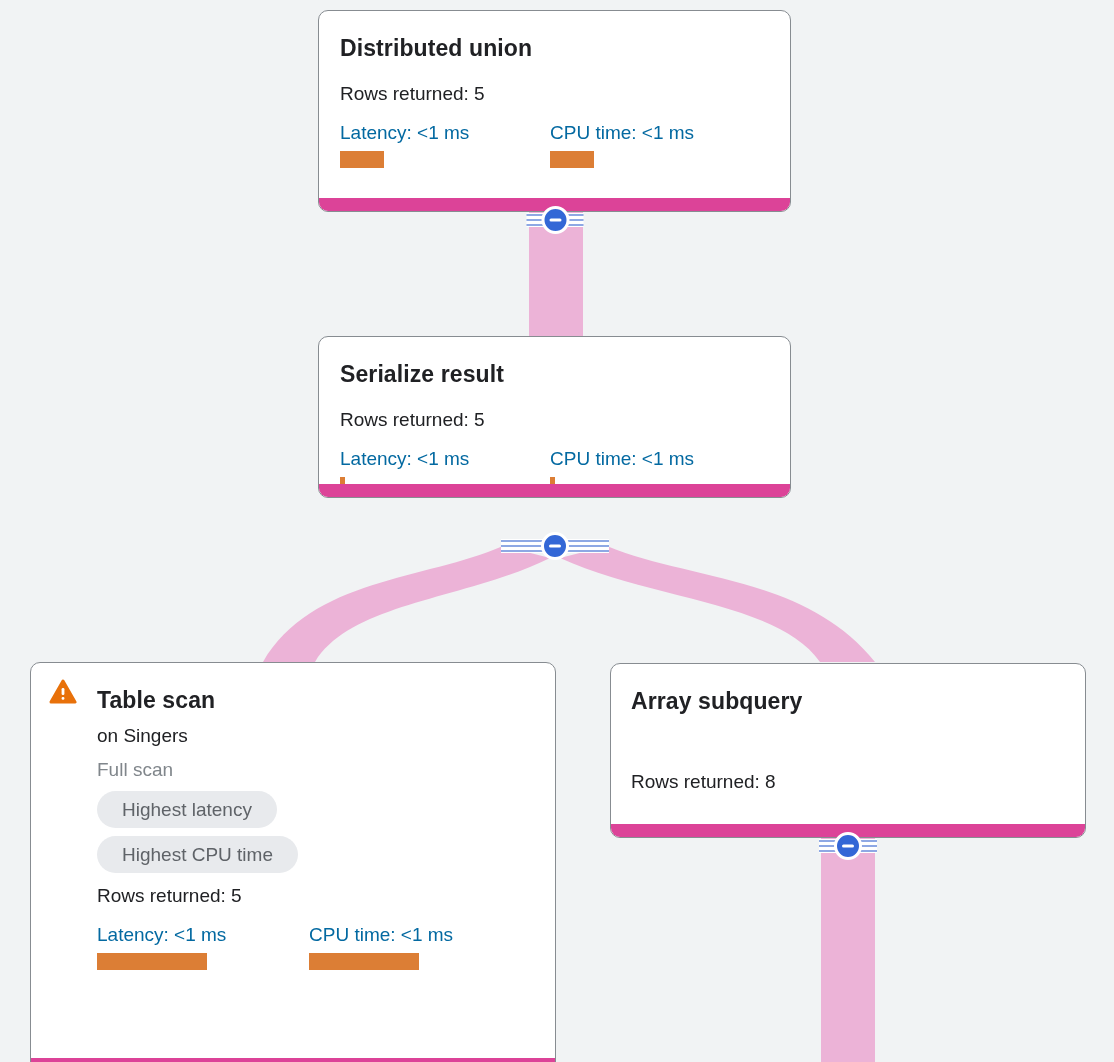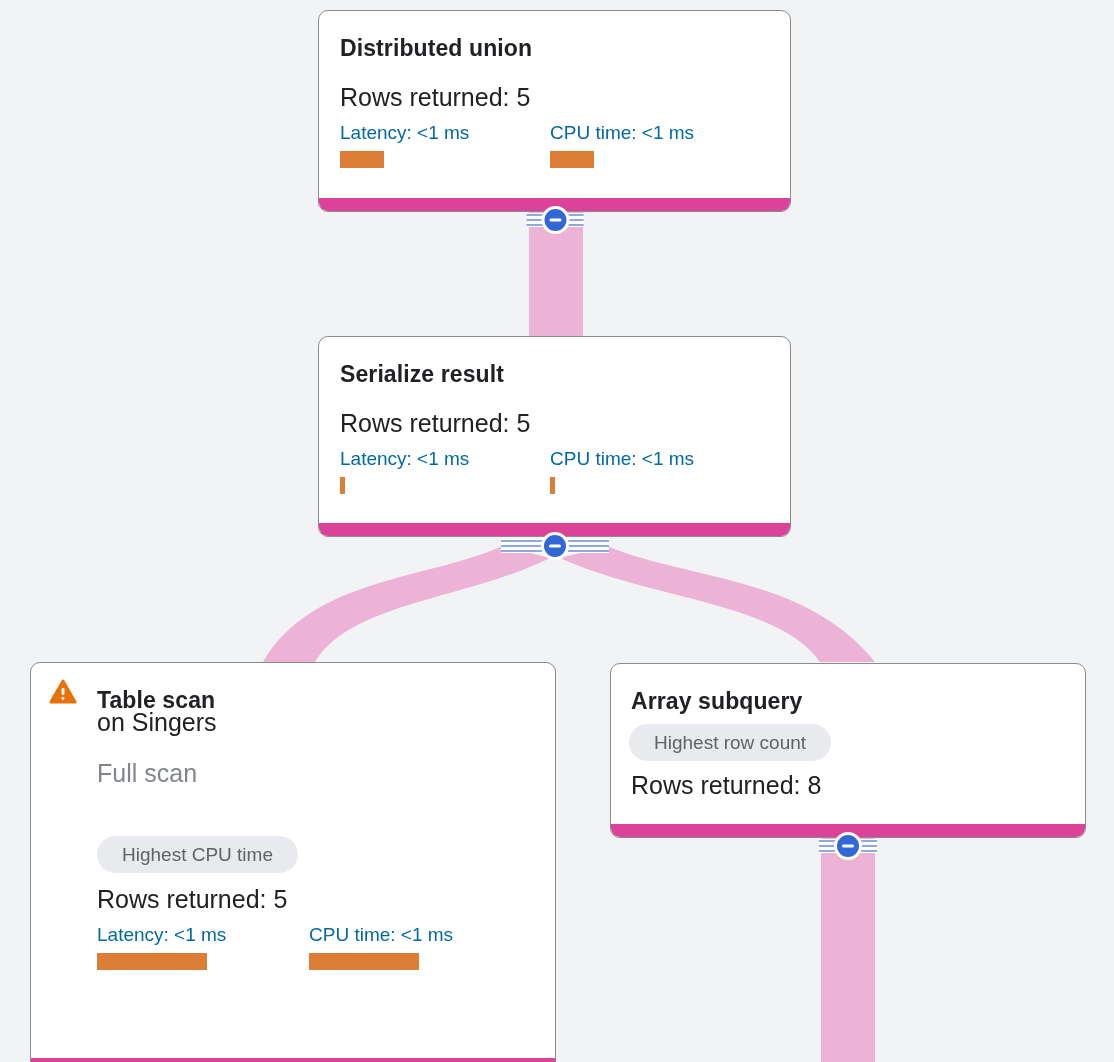--- a/index.html
+++ b/index.html
@@ -15,21 +15,21 @@
     border:1.5px solid #878c91;border-radius:10px;overflow:hidden;z-index:2;
   }
   .accent{
     position:absolute;left:0;right:0;bottom:0;height:13px;background:#dc4398;
   }
   .title{
     position:absolute;font-size:23px;font-weight:600;color:#202124;
     letter-spacing:.1px;white-space:nowrap;
   }
   .line{
-    position:absolute;font-size:25px;color:#202124;white-space:nowrap;
+    position:absolute;font-size:19px;color:#202124;white-space:nowrap;
   }
   .muted{color:#80868b;}
   .pill{
     position:absolute;box-sizing:border-box;height:37px;line-height:37px;
     padding:0 25px;border-radius:18.5px;background:#e8eaed;color:#5f6368;
     font-size:19px;white-space:nowrap;
   }
   .metric{position:absolute;}
   .metric .mlabel{font-size:19px;color:#0369a1;white-space:nowrap;line-height:24px;}
   .bar{height:17px;background:#dc7e35;margin-top:6px;}
@@ -86,21 +86,21 @@
       <div class="bar" style="width:44px"></div>
     </div>
     <div class="accent"></div>
   </div>
 
   <div class="expander" style="left:555px;top:220px;width:57px;height:14px;">
     <div class="stripes"></div>
     <div class="knob"></div>
   </div>
 
-  <div class="card" style="left:318px;top:336px;width:473px;height:201px;">
+  <div class="card" style="left:318px;top:336px;width:473px;height:162px;">
     <div class="title" style="left:21px;top:24px;">Serialize result</div>
     <div class="line" style="left:21px;top:72px;">Rows returned: 5</div>
     <div class="metric" style="left:21px;top:110px;">
       <div class="mlabel">Latency: &lt;1 ms</div>
       <div class="bar" style="width:5px"></div>
     </div>
     <div class="metric" style="left:231px;top:110px;">
       <div class="mlabel">CPU time: &lt;1 ms</div>
       <div class="bar" style="width:5px"></div>
     </div>
@@ -112,38 +112,38 @@
     <div class="knob"></div>
   </div>
 
   <div class="card" style="left:30px;top:662px;width:526px;height:410px;">
     <svg class="warn" viewBox="0 0 28 26">
       <path d="M14 2 L26 23 H2 Z" fill="#e8710a" stroke="#e8710a" stroke-width="3" stroke-linejoin="round"></path>
       <rect x="12.6" y="9" width="2.8" height="7" rx="1.2" fill="#ffffff"></rect>
       <rect x="12.6" y="18" width="2.8" height="2.8" rx="1.2" fill="#ffffff"></rect>
     </svg>
     <div class="title" style="left:66px;top:24px;">Table scan</div>
-    <div class="line" style="left:66px;top:45px;">on Singers</div>
+    <div class="line" style="left:66px;top:62px;">on Singers</div>
     <div class="line muted" style="left:66px;top:96px;">Full scan</div>
+    <div class="pill" style="left:66px;top:128px;">Highest latency</div>
     <div class="pill" style="left:66px;top:173px;text-align:right;">Highest CPU time</div>
     <div class="line" style="left:66px;top:222px;">Rows returned: 5</div>
     <div class="metric" style="left:66px;top:260px;">
       <div class="mlabel">Latency: &lt;1 ms</div>
       <div class="bar" style="width:110px"></div>
     </div>
     <div class="metric" style="left:278px;top:260px;">
       <div class="mlabel">CPU time: &lt;1 ms</div>
       <div class="bar" style="width:110px"></div>
     </div>
     <div class="accent"></div>
   </div>
 
   <div class="card" style="left:610px;top:663px;width:476px;height:175px;">
     <div class="title" style="left:20px;top:24px;">Array subquery</div>
-    <div class="pill" style="left:18px;top:60px;">Highest row count</div>
     <div class="line" style="left:20px;top:107px;">Rows returned: 8</div>
     <div class="accent"></div>
   </div>
 
   <div class="expander" style="left:848px;top:846px;width:58px;height:14px;">
     <div class="stripes"></div>
     <div class="knob"></div>
   </div>
 
 </div>

